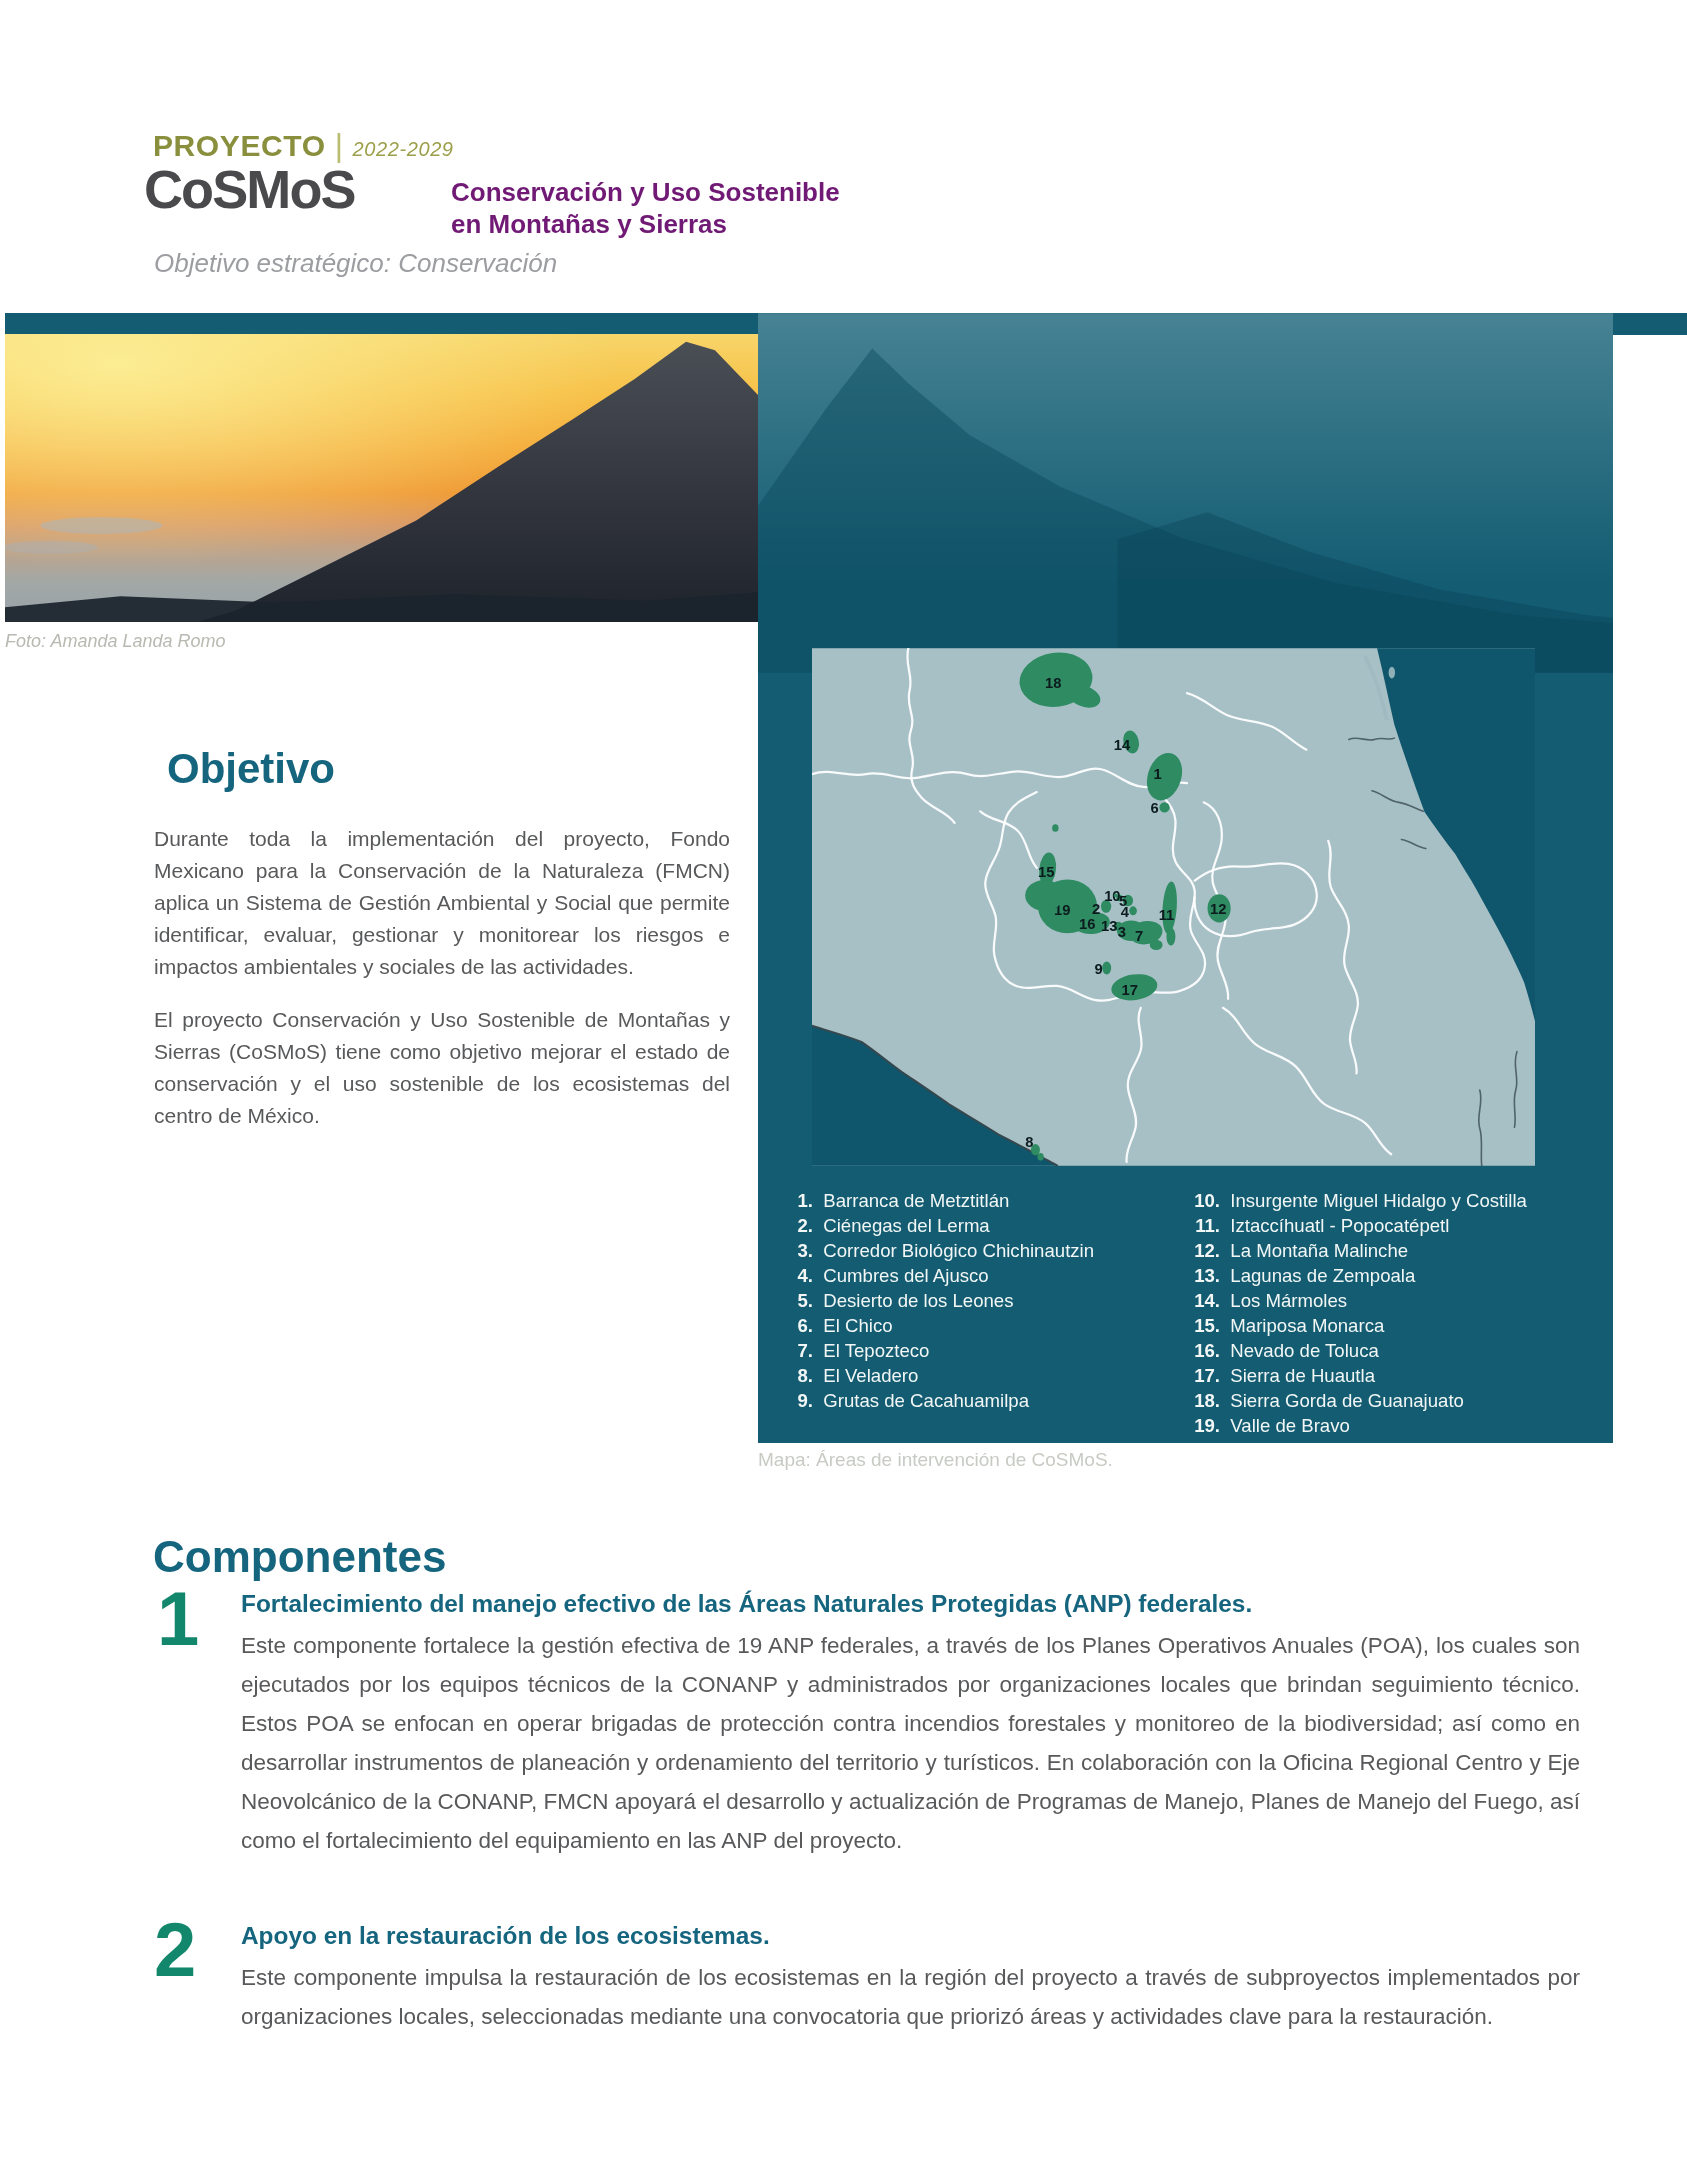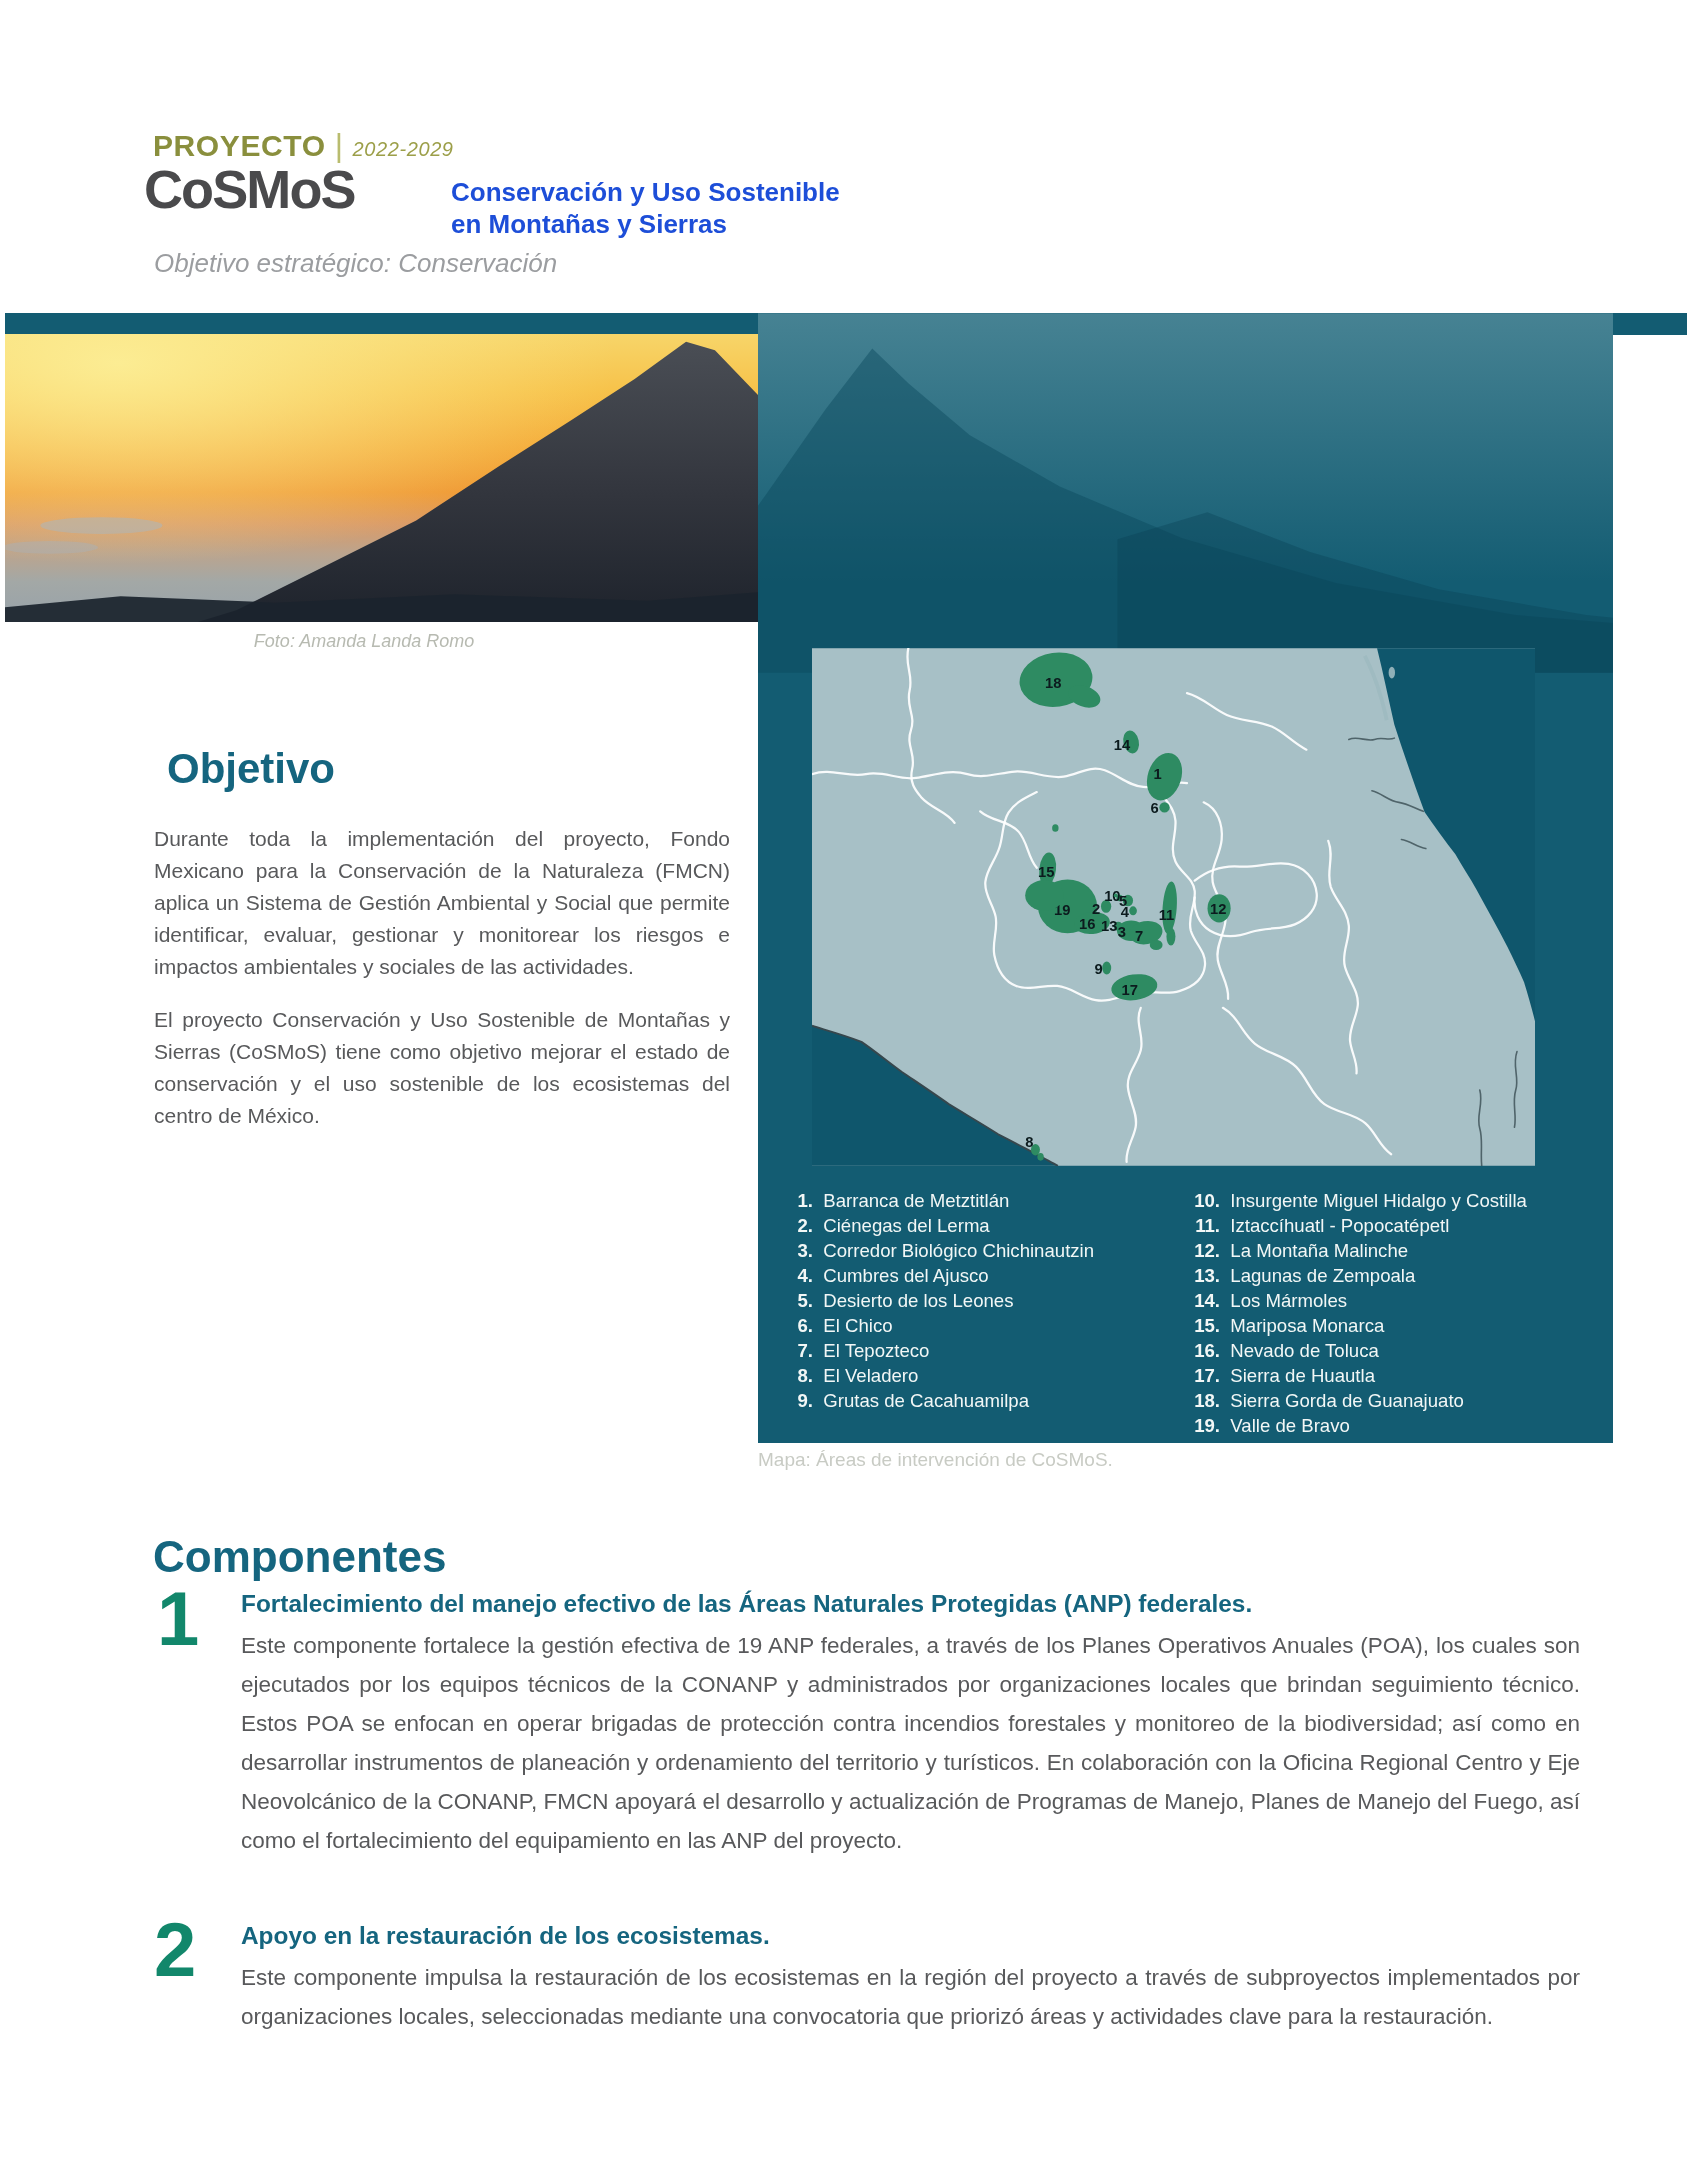--- a/index.html
+++ b/index.html
@@ -14,33 +14,33 @@
     -webkit-font-smoothing:antialiased;
   }
   .abs{position:absolute}
 
   
   .kicker{left:153px;top:127px;font-size:30px;letter-spacing:0.6px;white-space:nowrap}
   .kicker .plabel{color:var(--olive);font-weight:bold}
   .kicker .pdiv{color:#B9BC6E;font-weight:300;padding:0 9px;font-size:32px}
   .kicker .pyears{color:var(--olive-lt);font-style:italic;font-size:20px}
   .acronym{left:144px;top:158px;font-size:54px;font-weight:bold;color:var(--dark-title);letter-spacing:-1.9px}
-  .subtitle{left:451px;top:176px;font-size:26px;font-weight:bold;color:#1d4ed8;line-height:32px}
+  .subtitle{left:451px;top:176px;font-size:26px;font-weight:bold;color:#701a75;line-height:32px}
   .tagline{left:154px;top:248px;font-size:26px;font-style:italic;color:#9B9DA0}
 
   
   .top-band{left:5.1px;top:313px;right:0;height:22px;background:var(--teal)}
   .photo{
     left:5.1px;top:334px;width:753px;height:288px;overflow:hidden;
     background:
       radial-gradient(ellipse at 15% 10%, rgba(252,238,150,.95) 0%, rgba(252,238,150,0) 55%),
       linear-gradient(180deg,#F7D569 0%,#F7C24A 20%,#F4AA39 40%,#EF9833 55%,#DA9B68 66%,#BCA48D 76%,#A3A8A6 86%,#97A2AA 100%);
   }
   .photo svg{display:block}
-  .photo-caption{left:5.1px;top:631px;width:718px;text-align:center;font-size:18px;font-style:italic;color:var(--caption-gray)}
+  .photo-caption{left:5.1px;top:631px;width:718px;text-align:left;font-size:18px;font-style:italic;color:var(--caption-gray)}
 
   .panel{left:758px;top:313px;width:855px;height:1130px;background:var(--teal);overflow:hidden}
   .panel .mist{position:absolute;left:0;top:0}
   .map-wrap{position:absolute;left:54px;top:335px;width:723px;height:518px}
   .map-wrap svg{display:block}
 
   
   .legend-col{position:absolute;top:875px;color:#F2F7F6;font-size:18.6px;line-height:25px}
   .legend-col.left{left:33px;width:385px}
   .legend-col.right{left:429px;width:488px}

